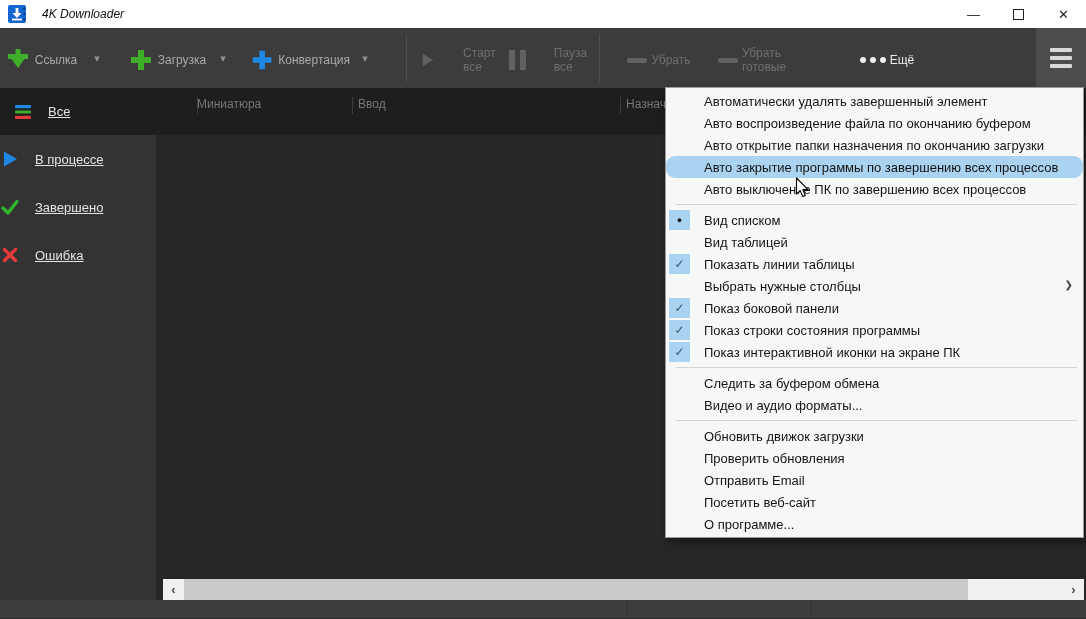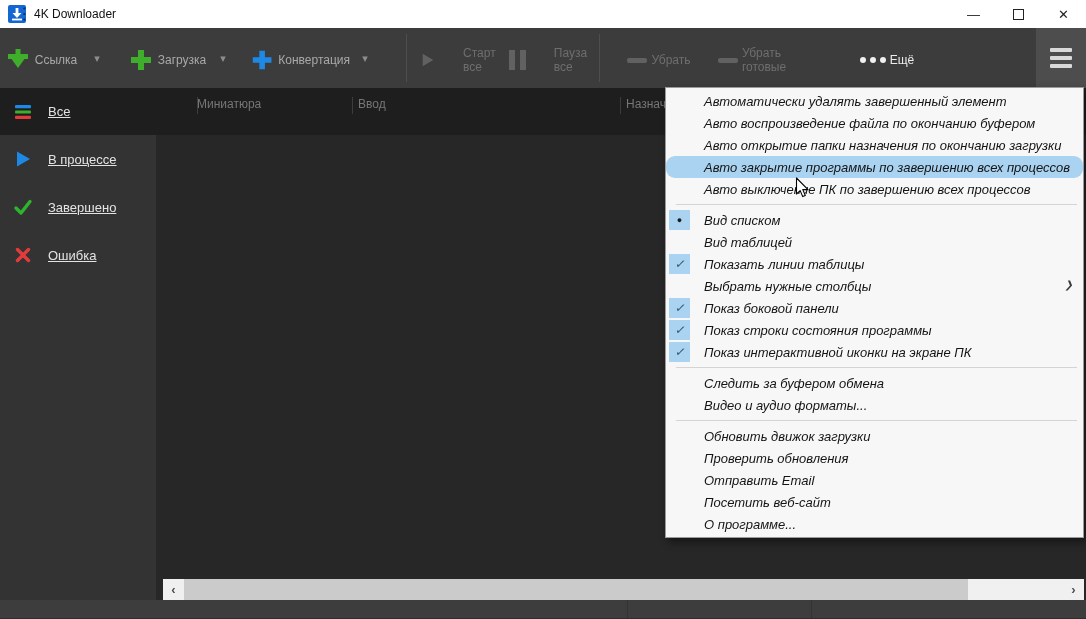--- a/index.html
+++ b/index.html
@@ -1,21 +1,21 @@
 <!DOCTYPE html>
 <html><head>
 <meta charset="utf-8">
 <style>
   html,body{margin:0;padding:0;background:#555;}
   .window{position:relative;width:1086px;height:619px;background:#262626;overflow:hidden;
           font-family:"Liberation Sans",sans-serif;-webkit-font-smoothing:antialiased;}
   
   .titlebar{position:absolute;top:0;left:0;right:0;height:28px;background:#ffffff;display:flex;align-items:center;}
   .appicon{width:18px;height:18px;margin-left:8px;}
-  .apptitle{font-size:12px;color:#111;margin-left:8px;flex:0 0 auto;}
+  .apptitle{font-size:12px;color:#111;margin-left:16px;flex:0 0 auto;font-style:italic;}
   .tb-spacer{flex:1;}
   .winbtn{width:45px;height:28px;display:flex;align-items:center;justify-content:center;
           color:#222;font-size:13px;line-height:1;cursor:default;}
   .maxbox{width:9px;height:9px;border:1px solid #222;display:block;}
   
   .toolbar{position:absolute;top:28px;left:0;right:0;height:60px;background:#3c3c3c;display:flex;align-items:stretch;}
   .tbtn{display:flex;flex-direction:row;align-items:center;justify-content:center;gap:4px;padding-top:4px;}
   .tbtn .lbl{font-size:12px;}
   .lbl-en{color:#a9a9a9;} .lbl-dis{color:#6e6e6e;} .lbl-wh{color:#ececec;}
   .chev{width:30px;display:flex;align-items:center;justify-content:center;color:#8d8d8d;font-size:11px;}
@@ -26,37 +26,37 @@
   .hamburger .bar{width:22px;height:4px;background:#d9d9d9;border-radius:1px;}
   .dots{display:flex;gap:4px;height:26px;align-items:center;}
   .dots i{width:6px;height:6px;border-radius:50%;background:#f0f0f0;display:block;}
   .icon-minus{width:20px;height:5px;border-radius:2px;background:#616161;margin-top:10px;margin-bottom:10px;}
   .pauseico{display:flex;gap:5px;height:26px;align-items:center;}
   .pauseico i{width:6px;height:20px;background:#616161;display:block;}
   
   .main{position:absolute;top:88px;left:0;right:0;bottom:19px;background:#272727;}
   .topband{position:absolute;top:0;left:0;right:0;height:47px;background:#1e1e1e;}
   .sidebar{position:absolute;top:47px;left:0;width:156px;bottom:0;background:#333333;}
-  .srow{height:48px;display:flex;align-items:center;gap:15px;padding-left:13px;}
+  .srow{height:48px;display:flex;align-items:center;gap:15px;}
   .srow-sel{position:absolute;top:0;left:0;width:156px;height:47px;display:flex;align-items:center;gap:15px;padding-left:13px;}
   .srow .t,.srow-sel .t{font-size:13px;color:#e3e3e3;text-decoration:underline;}
   .hcell{position:absolute;top:9px;font-size:12px;color:#767676;}
   .hsep{position:absolute;top:9px;width:1px;height:17px;background:#3c3c3c;}
   
   .hscroll{position:absolute;left:163px;bottom:0;width:921px;height:21px;background:#f0f0f0;display:flex;}
   .sb-btn{width:21px;height:21px;display:flex;align-items:center;justify-content:center;color:#4d4d4d;
           font-size:13px;font-weight:bold;background:#f0f0f0;}
   .sb-thumb{width:784px;height:21px;background:#cbcbcb;}
   .sb-track{flex:1;}
   
   .statusbar{position:absolute;bottom:0;left:0;right:0;height:19px;background:#3d3d3d;border-bottom:1px solid #2e2e2e;box-sizing:border-box;}
   .ssep{position:absolute;top:0;bottom:0;width:1px;background:#323232;}
   
   .menu{position:absolute;left:665px;top:87px;width:419px;background:#f7f7f7;border:1px solid #9b9b9b;
-        box-shadow:3px 4px 8px rgba(0,0,0,.45);box-sizing:border-box;padding:2px 0;font-style:italic;}
+        box-shadow:3px 4px 8px rgba(0,0,0,.45);box-sizing:border-box;padding:2px 0;}
   .mi{position:relative;height:22px;display:flex;align-items:center;}
   .mi .mi-label{font-size:13px;color:#141414;padding-left:38px;white-space:nowrap;}
   .mi.hl{background:#a9d3f0;border-radius:9px;}
   .mark{position:absolute;left:3px;top:1px;width:21px;height:20px;background:#a9d3f0;
         display:flex;align-items:center;justify-content:center;font-size:12px;color:#33596b;}
   .mark.radio{font-size:9px;color:#1b1b1b;}
   .sub{position:absolute;right:10px;top:4px;font-size:10px;color:#3c3c3c;}
   .msep{height:1px;background:#d4d4d4;margin:4px 6px 4px 10px;}
   
   .cursor{position:absolute;left:795px;top:177px;width:15px;height:22px;pointer-events:none;}

